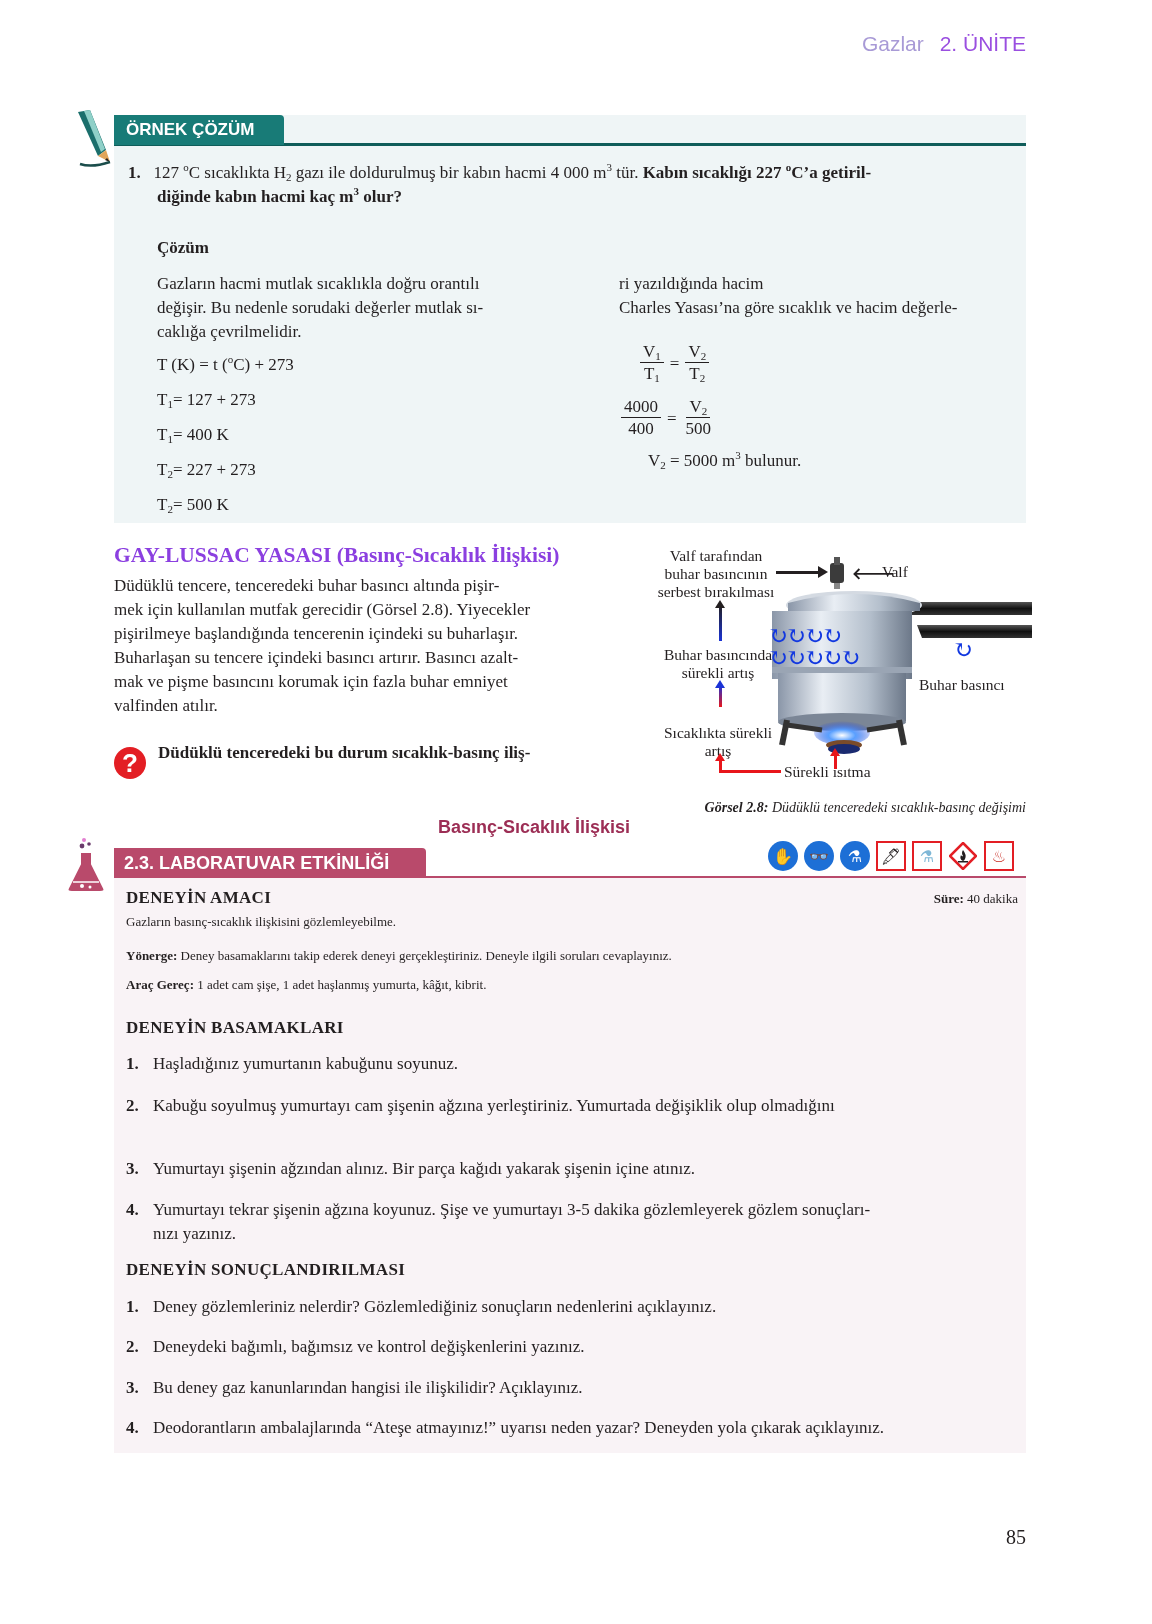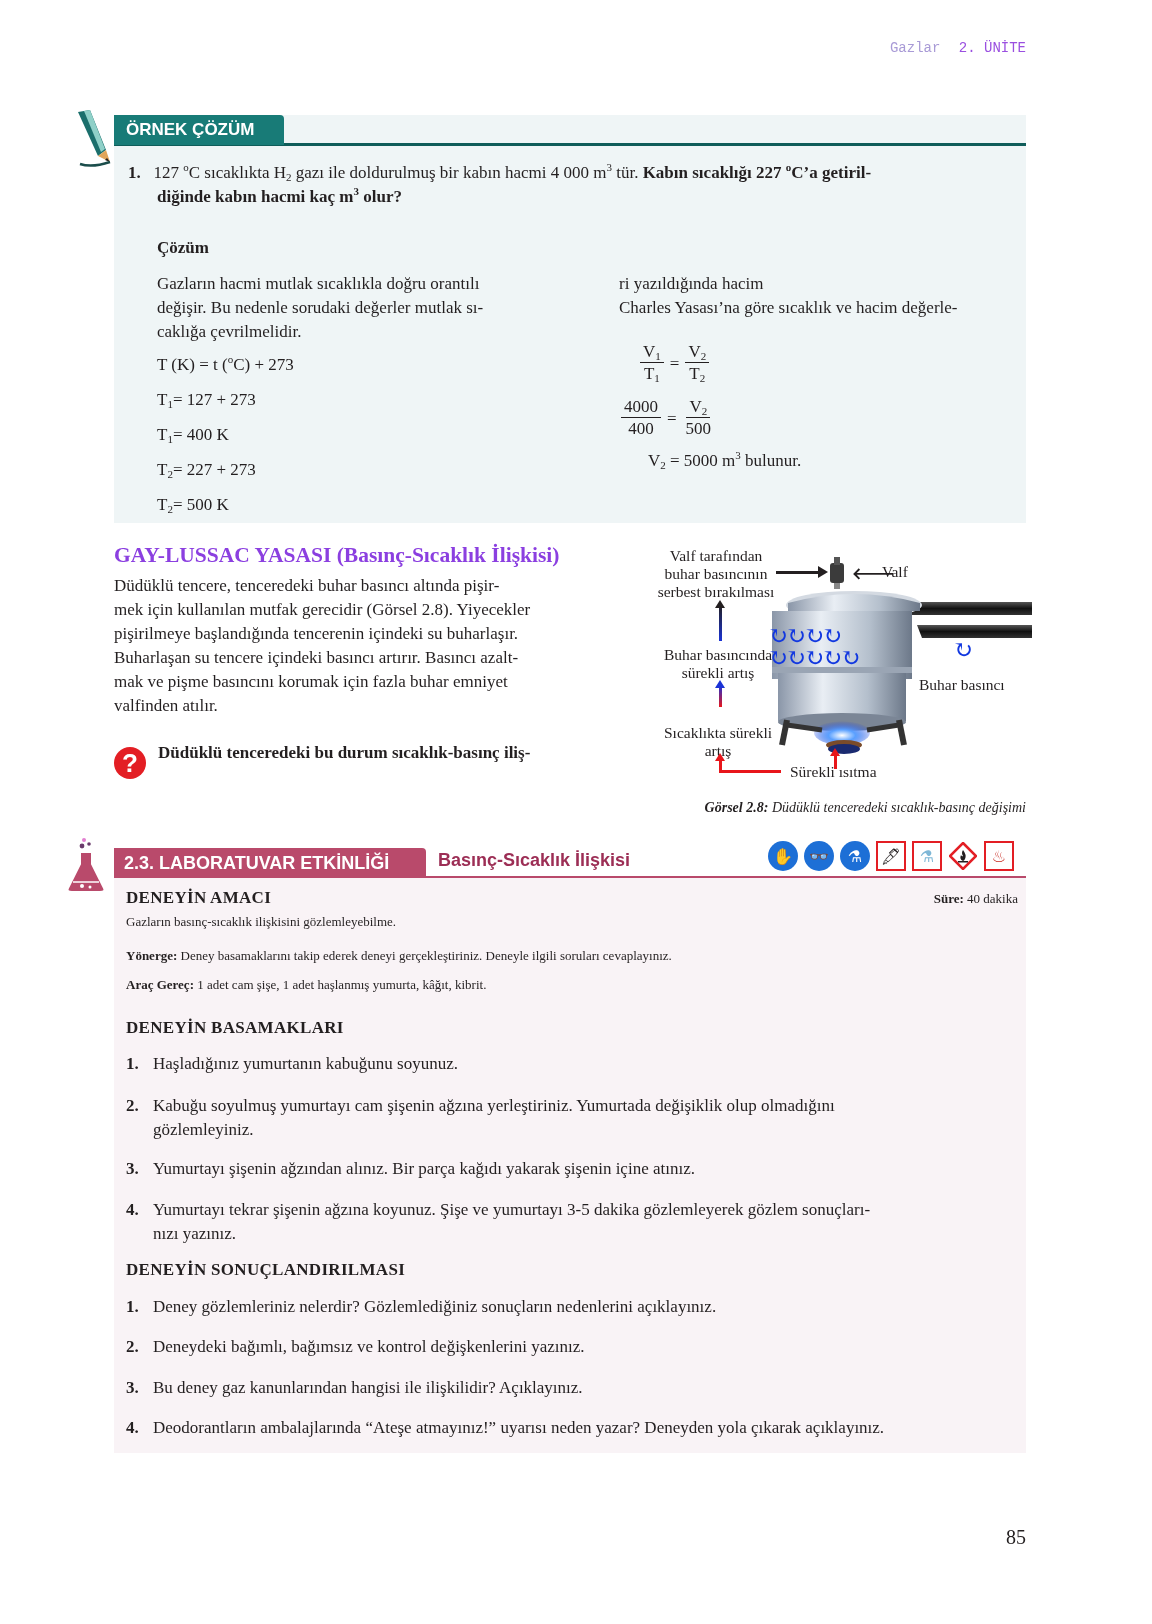--- a/index.html
+++ b/index.html
@@ -4,21 +4,21 @@
 <style>
   * { box-sizing: border-box; margin: 0; padding: 0; }
   html, body { width: 1152px; height: 1624px; background: #ffffff; }
   body { position: relative; font-family: "Liberation Serif", "DejaVu Serif", serif; color: #231f20; font-size: 17px; }
   .abs { position: absolute; }
   sub, sup { font-size: 11px; line-height: 0; }
   sub { vertical-align: -3px; }
   sup { vertical-align: 7px; }
 
   
-  .running-head { right: 126px; top: 40px; font-family: Liberation Mono, monospace; font-size: 14px; }
+  .running-head { right: 126px; top: 32px; font-family: Liberation Sans, sans-serif; font-size: 21px; }
   .running-head .section { color: #a89ad6; margin-right: 10px; font-weight: 300; }
   .running-head .unit { color: #9a4fe0; }
 
   
   .ex-box { left: 114px; top: 115px; width: 912px; height: 408px; background: #eff5f6; }
   .ex-tab { left: 114px; top: 115px; height: 30px; width: 170px; background: #187b77; color: #fff; font-family: "Liberation Sans", "DejaVu Sans", sans-serif; font-weight: bold; font-size: 17px; padding: 5px 0 0 12px; border-radius: 0 4px 0 0; }
   .ex-line { left: 114px; top: 143px; width: 912px; height: 3px; background: #0f5d5a; }
   .pencil { left: 72px; top: 110px; width: 46px; height: 60px; }
   .q-num { font-weight: bold; }
   .p { line-height: 24px; }
@@ -35,21 +35,21 @@
   .gl-question { left: 158px; top: 742px; width: 460px; font-weight: bold; font-size: 17px; line-height: 22px; }
 
   
   .fig-label { font-size: 15.5px; line-height: 18px; text-align: center; color: #231f20; }
   .caption { right: 126px; top: 800px; font-style: italic; font-size: 14px; }
   .caption b { font-style: italic; }
 
   
   .lab-box { left: 114px; top: 877px; width: 912px; height: 576px; background: #f9f3f6; }
   .lab-tab { left: 114px; top: 848px; height: 30px; width: 312px; background: #b94a6b; color: #fff; font-family: "Liberation Sans", "DejaVu Sans", sans-serif; font-weight: bold; font-size: 18px; padding: 5px 0 0 10px; border-radius: 0 4px 0 0; }
-  .lab-subtitle { left: 438px; top: 850px; color: #9c2e55; font-family: "Liberation Sans", "DejaVu Sans", sans-serif; font-weight: bold; font-size: 18px; }
+  .lab-subtitle { left: 438px; top: 817px; color: #9c2e55; font-family: "Liberation Sans", "DejaVu Sans", sans-serif; font-weight: bold; font-size: 18px; }
   .lab-line { left: 114px; top: 876px; width: 912px; height: 2px; background: #b94a6b; }
   .flask { left: 62px; top: 836px; width: 54px; height: 58px; }
   .safety-icons { left: 768px; top: 841px; display: flex; gap: 6px; }
   .safety-icons .ic { width: 30px; height: 30px; display: flex; align-items: center; justify-content: center; }
   .ic.round { border-radius: 50%; background: #1d6fd6; color: #fff; font-size: 16px; }
   .ic.square { border: 2px solid #e31e24; background: #fff; font-size: 16px; }
   .lab-head { font-weight: bold; font-size: 17px; letter-spacing: 0.3px; }
   .lab-text { font-size: 13px; line-height: 24px; }
   .num-item { display: flex; font-size: 17px; line-height: 24px; }
   .num-item .n { width: 27px; flex: none; font-weight: bold; }
@@ -214,21 +214,21 @@
   <div class="abs fig-label" style="left:6px; top:179px; width:180px;">
     <div>Sıcaklıkta sürekli</div>
     <div>artış</div>
   </div>
 
   <div class="abs" style="left:97px; top:215px; width:3px; height:12px; background:#e8161b;"></div>
   <div class="abs" style="left:93px; top:208px; border-left:5.5px solid transparent; border-right:5.5px solid transparent; border-bottom:8px solid #e8161b;"></div>
   <div class="abs" style="left:97px; top:225px; width:62px; height:3px; background:#e8161b;"></div>
   <div class="abs" style="left:212px; top:210px; width:3px; height:14px; background:#e8161b;"></div>
   <div class="abs" style="left:208px; top:203px; border-left:5.5px solid transparent; border-right:5.5px solid transparent; border-bottom:8px solid #e8161b;"></div>
-  <div class="abs fig-label" style="left:168px; top:218px;">Sürekli ısıtma</div>
+  <div class="abs fig-label" style="left:162px; top:218px;">Sürekli ısıtma</div>
 
   <div class="abs fig-label" style="left:297px; top:131px;">Buhar basıncı</div>
 </div>
 
 <div class="abs caption">
   <b>Görsel 2.8:</b><span> Düdüklü tenceredeki sıcaklık-basınç değişimi</span>
 </div>
 
 <div class="abs lab-box"></div>
 <div class="abs lab-line"></div>
@@ -274,21 +274,20 @@
 
 <div class="abs lab-head" style="left:126px; top:1018px;">DENEYİN BASAMAKLARI</div>
 <div class="abs num-item" style="left:126px; top:1052px; width:890px;">
   <span class="n">1.</span>
   <span><span>Haşladığınız yumurtanın kabuğunu soyunuz.</span></span>
 </div>
 <div class="abs num-item" style="left:126px; top:1094px; width:890px;">
   <span class="n">2.</span>
   <span>
       <div>Kabuğu soyulmuş yumurtayı cam şişenin ağzına yerleştiriniz. Yumurtada değişiklik olup olmadığını</div>
-      <div>gözlemleyiniz.</div>
     </span>
 </div>
 <div class="abs num-item" style="left:126px; top:1157px; width:890px;">
   <span class="n">3.</span>
   <span><span>Yumurtayı şişenin ağzından alınız. Bir parça kağıdı yakarak şişenin içine atınız.</span></span>
 </div>
 <div class="abs num-item" style="left:126px; top:1198px; width:890px;">
   <span class="n">4.</span>
   <span>
       <div>Yumurtayı tekrar şişenin ağzına koyunuz. Şişe ve yumurtayı 3-5 dakika gözlemleyerek gözlem sonuçları-</div>

